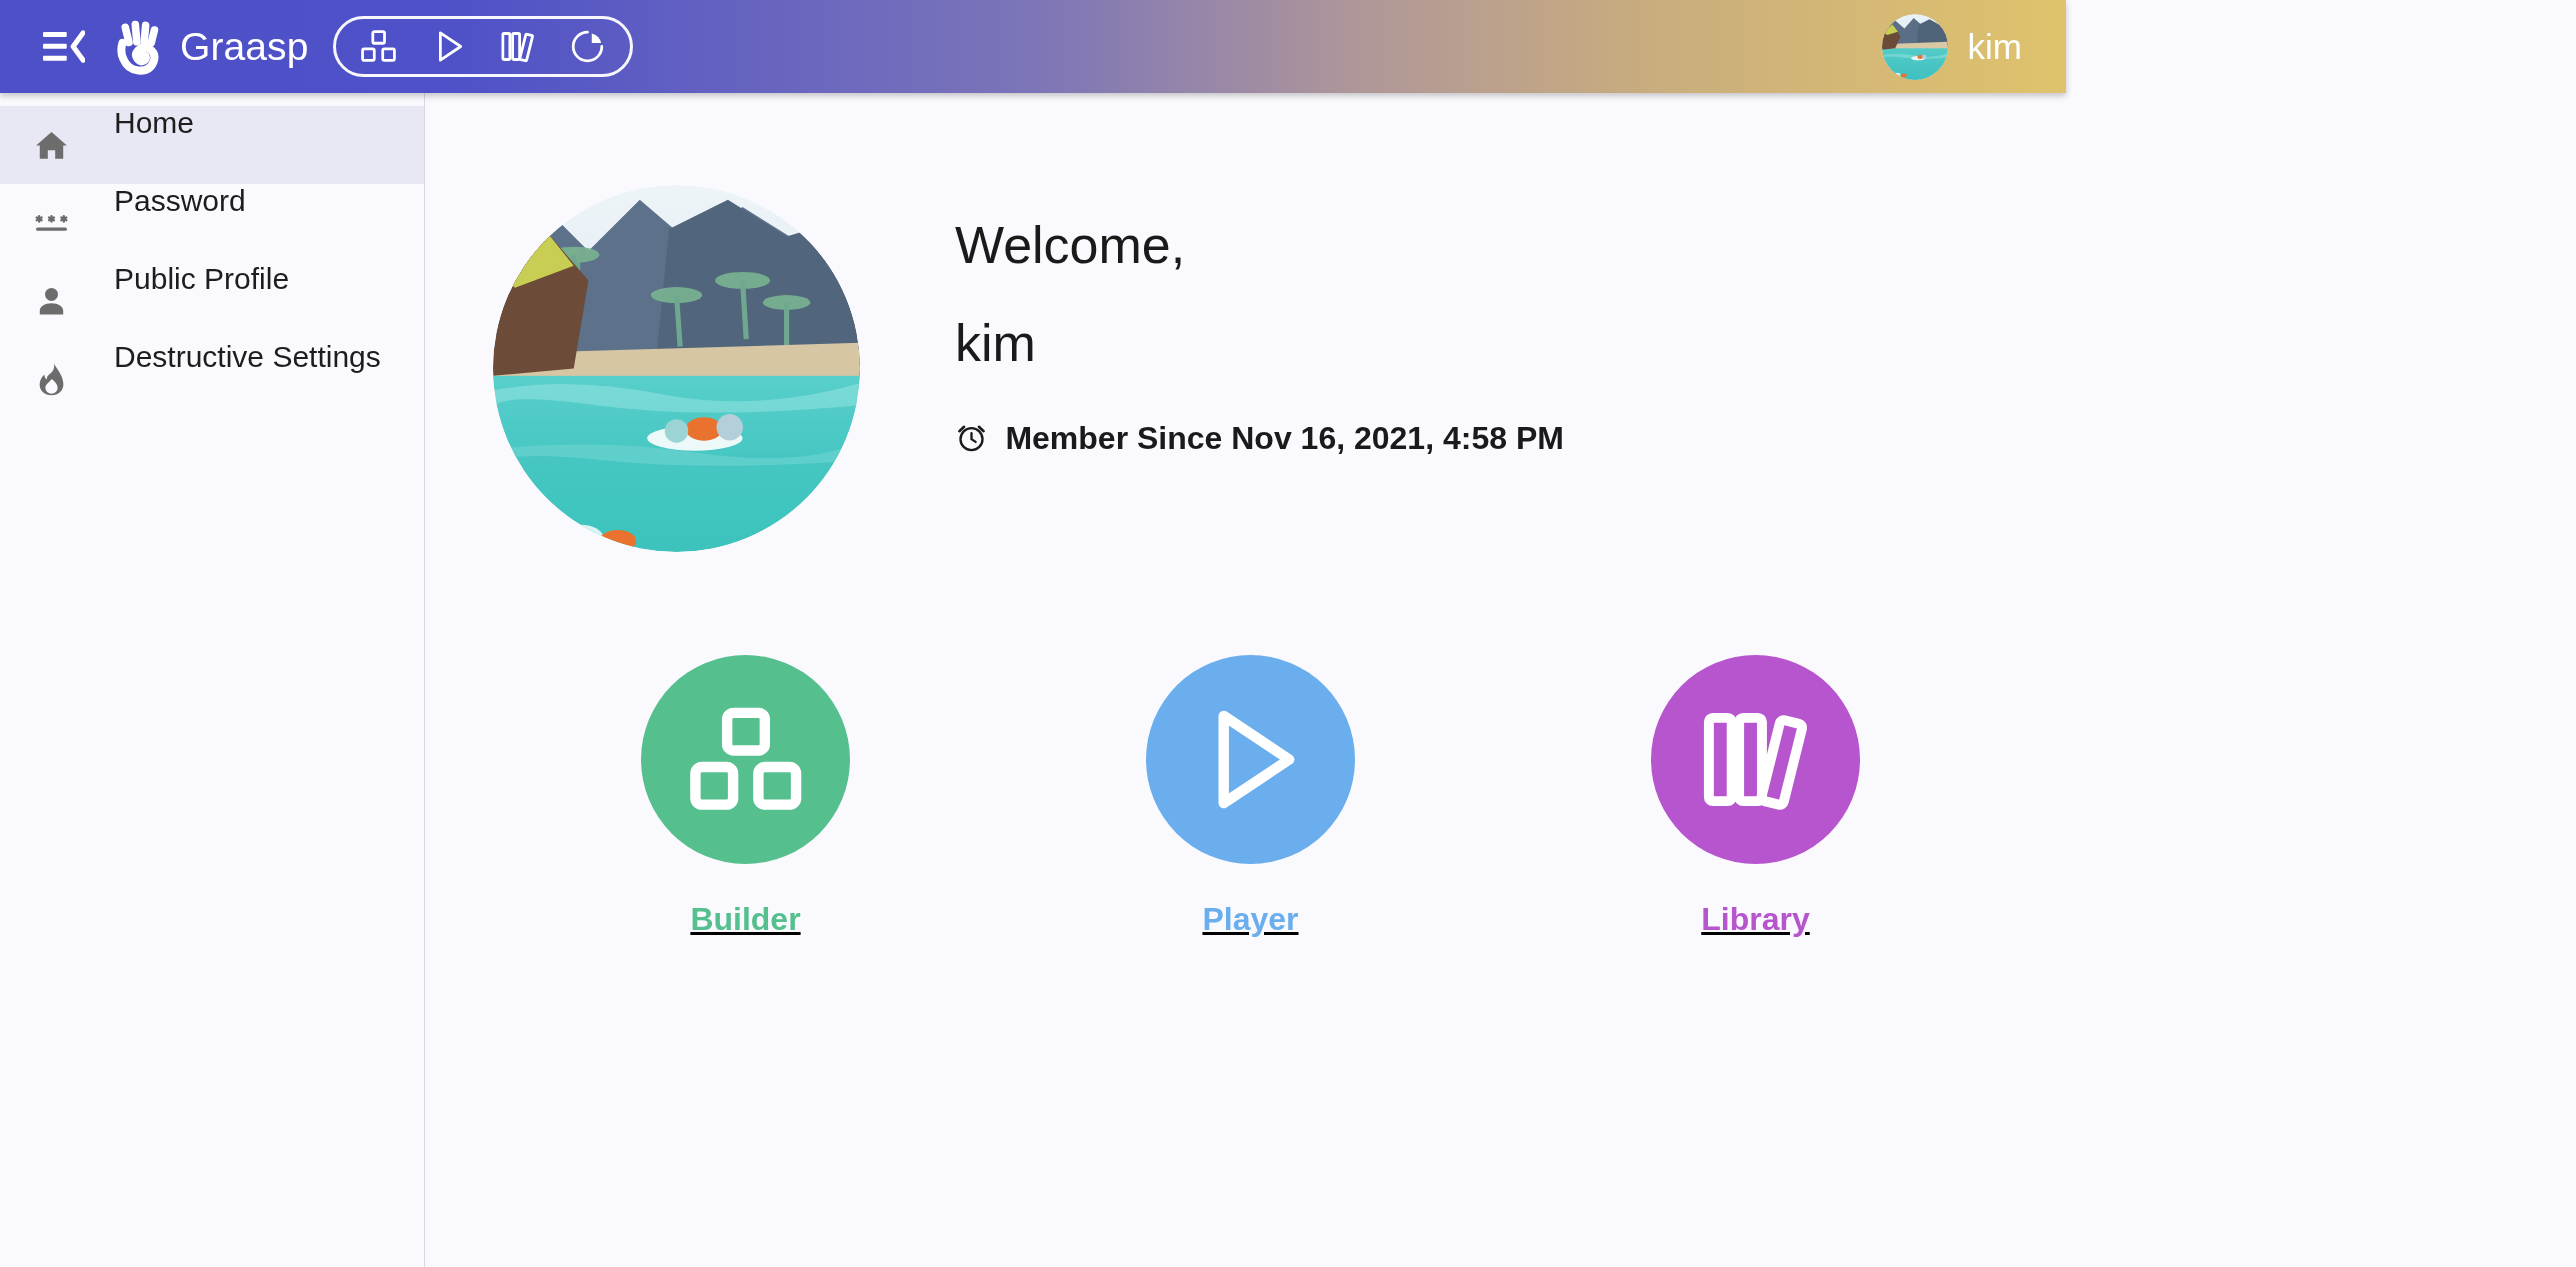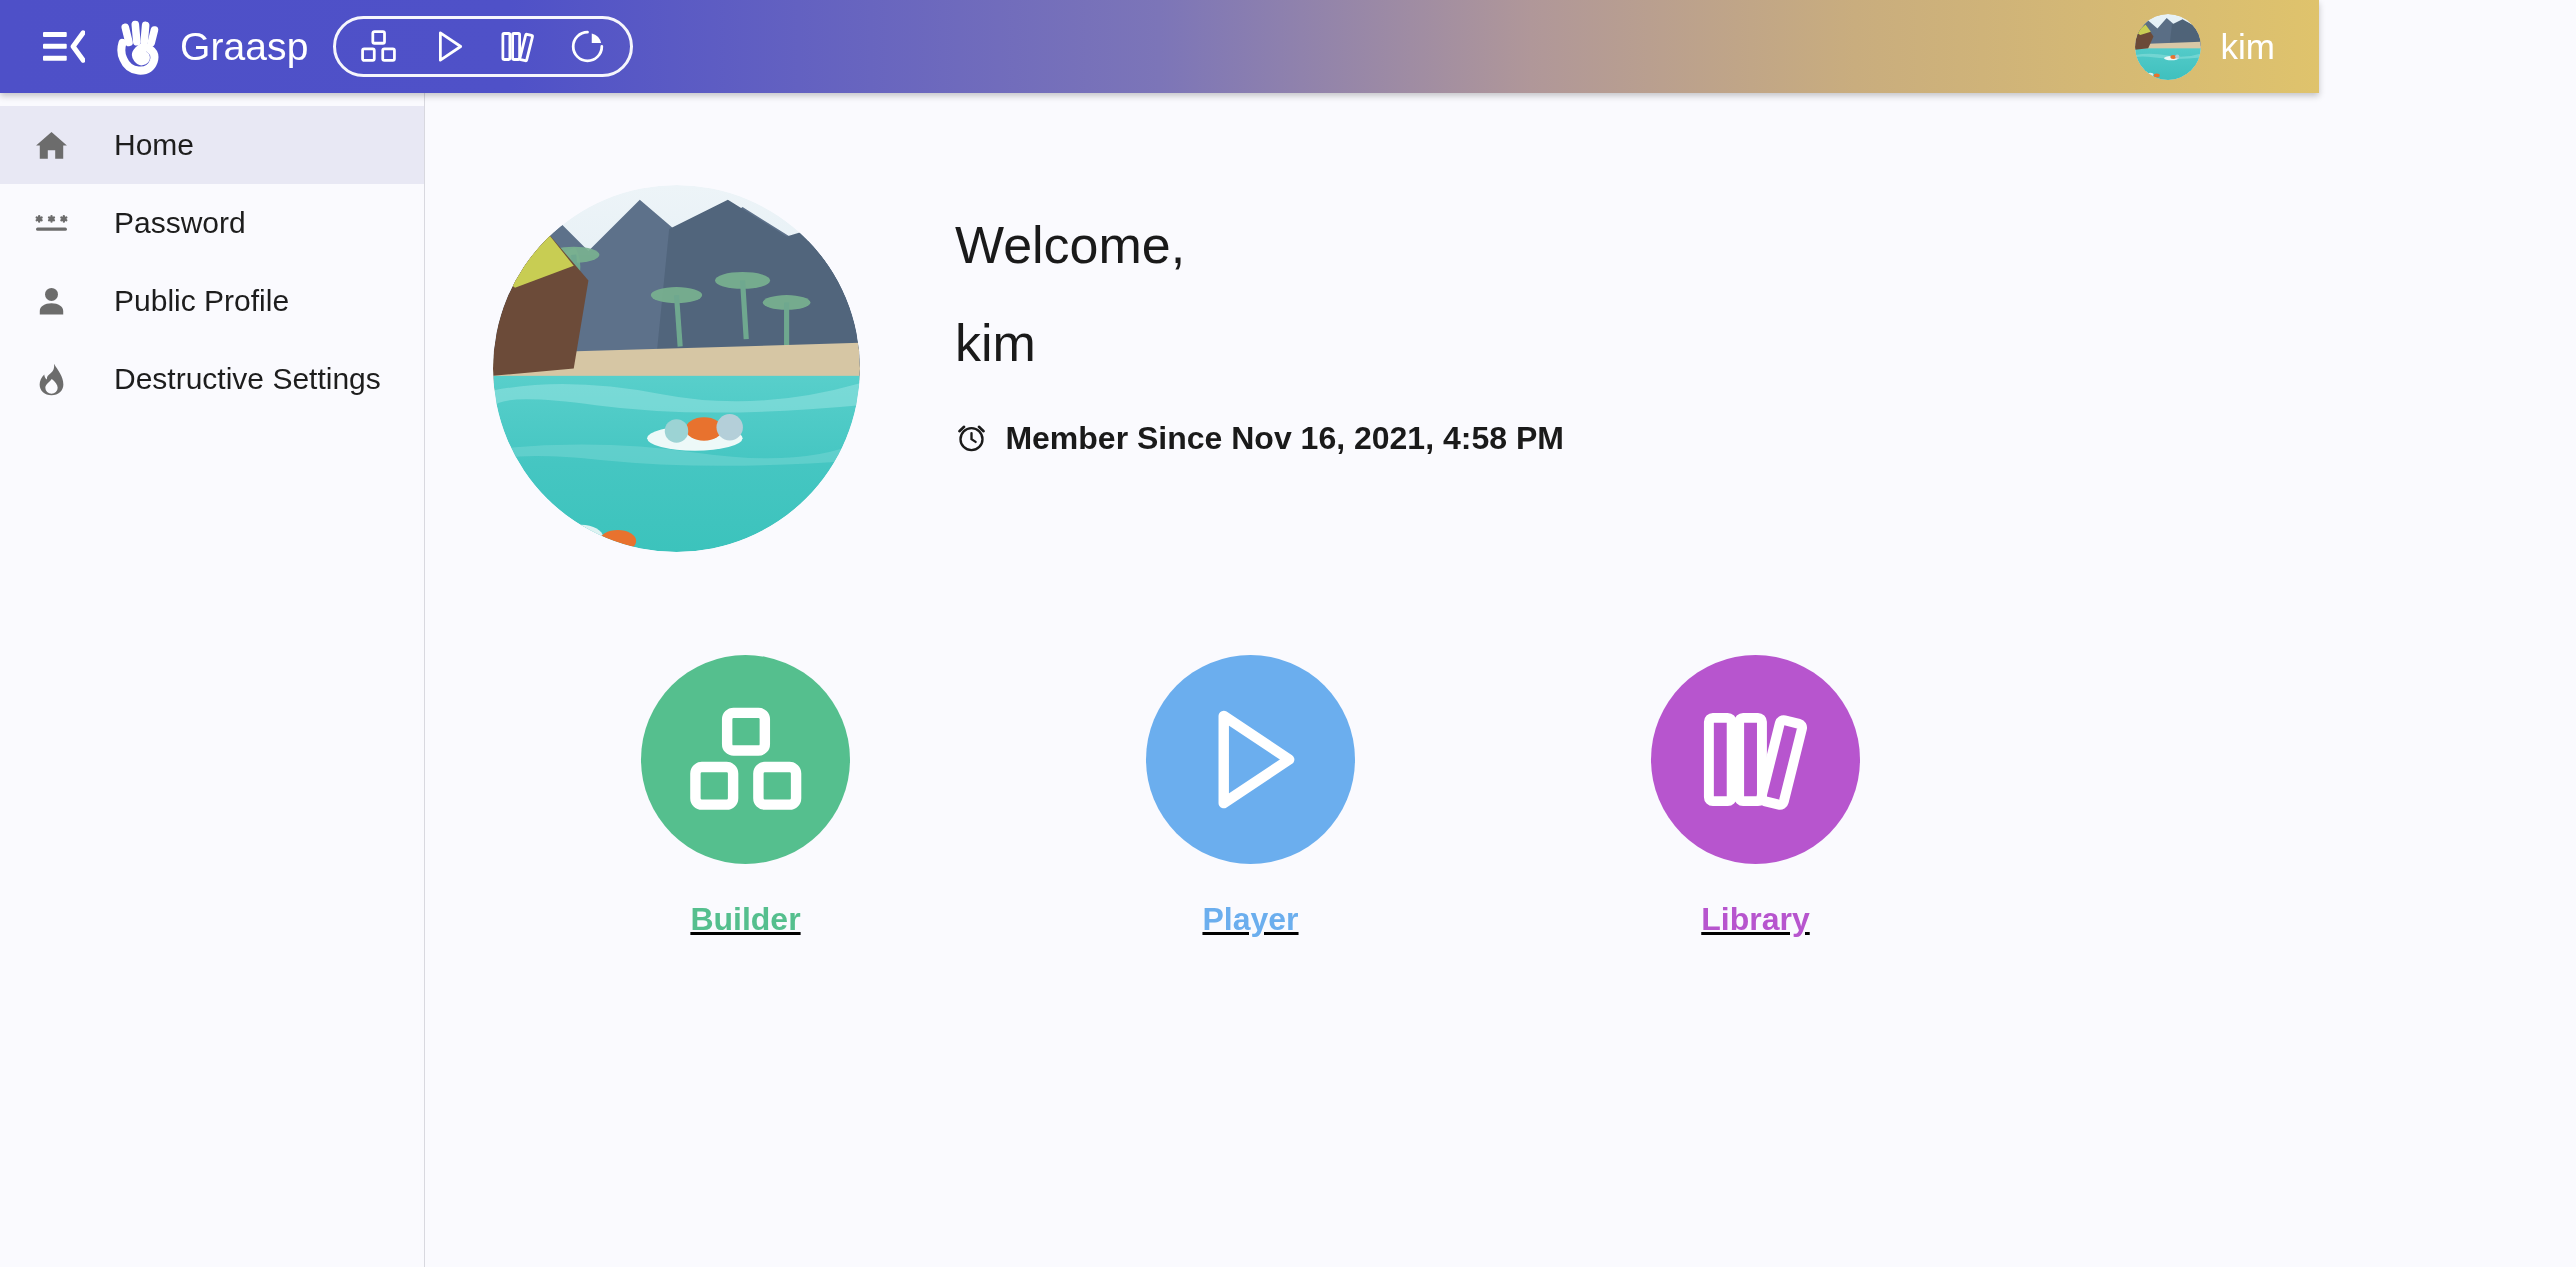--- a/index.html
+++ b/index.html
@@ -7,21 +7,21 @@
     width: 2576px; height: 1268px;
     font-family: "Liberation Sans", sans-serif;
     background: #FAFAFE;
     overflow: hidden;
   }
   #app { position: relative; width: 2576px; height: 1268px; }
 
   
   .header {
     position: absolute; top: 0; left: 0;
-    width: 2319px; height: 93px;
+    width: 2066px; height: 93px;
     background: linear-gradient(90deg, #4E50C8 0%, #4F51C8 22%, #7C75B8 50%, #B09799 66%, #C9AD7E 80%, #DFC36C 100%);
     display: flex; align-items: center;
     z-index: 20;
     box-shadow: 0 2.8px 6.4px rgba(0,0,0,0.22);
   }
   .hamburger-btn {
     width: 53px; height: 53px; margin-left: 37px;
     display: flex; align-items: center; justify-content: center;
     cursor: pointer;
   }
@@ -61,21 +61,21 @@
   
   .sidebar {
     position: absolute; top: 93px; left: 0;
     width: 425px; height: 1175px;
     background: #FAFAFE;
     border-right: 1.8px solid #D8D8DF;
     padding-top: 13px;
     z-index: 10;
   }
   .nav-item {
-    display: flex; align-items: center;
+    display: flex; 
     height: 78px; padding-left: 16.5px;
     cursor: pointer;
   }
   .nav-item.selected { background: #E8E8F4; }
   .nav-icon {
     width: 70px; flex: none;
     display: flex; align-items: center; justify-content: center;
     color: #6C6C6C;
   }
   .nav-label {

